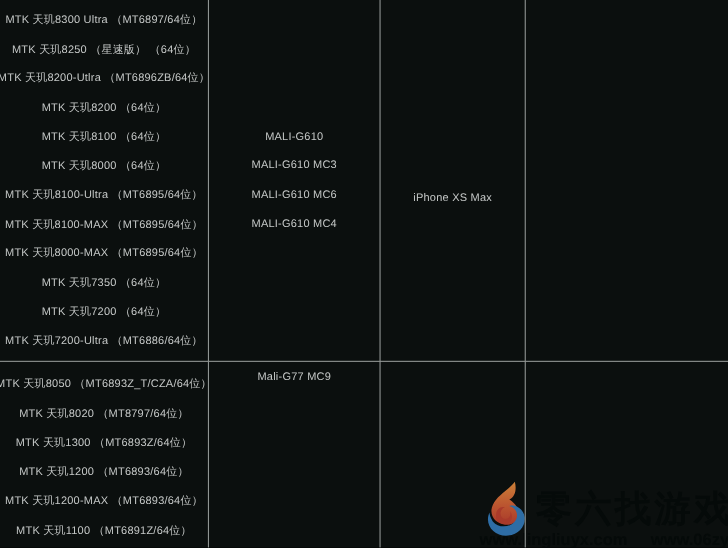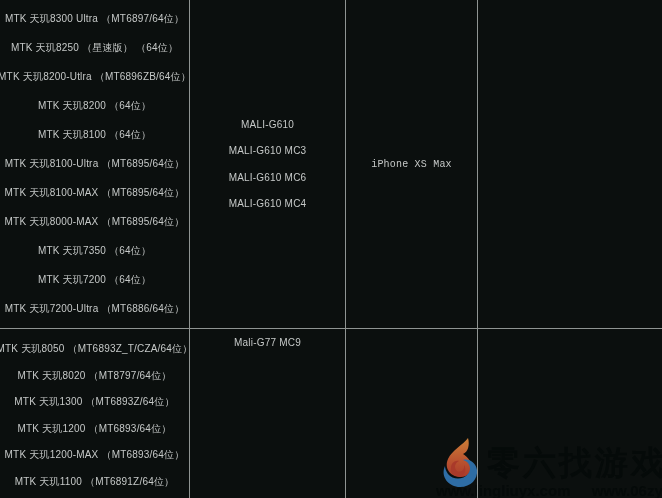--- a/index.html
+++ b/index.html
@@ -10,21 +10,21 @@
   }
   .vline{position:absolute;top:0;bottom:0;width:1px;background:#8f9492;z-index:3;}
   .hline{position:absolute;left:0;right:0;height:1px;background:#8f9492;z-index:3;}
   .cell{position:absolute;display:flex;flex-direction:column;z-index:1;}
   .row{display:flex;align-items:center;justify-content:center;
        color:#c6c9c8;font-size:10px;letter-spacing:0.2px;white-space:nowrap;}
   .chips-1{left:0;top:0;width:189px;height:328px;padding:5px 0;box-sizing:border-box;}
   .chips-1 .row{flex:1;}
   .gpus-1{left:190px;top:0;width:155px;height:328px;justify-content:center;}
   .gpus-1 .row{height:26.5px;flex:none;text-align:right;}
-  .device-1{left:346px;top:0;width:131px;height:328px;justify-content:center;font-family:Liberation Mono, monospace;}
+  .device-1{left:346px;top:16px;width:131px;height:328px;justify-content:center;}
   .device-1 .row{height:26.5px;flex:none;}
   .chips-2{left:0;top:329px;width:189px;height:169px;padding-top:7px;box-sizing:border-box;}
   .chips-2 .row{height:26.5px;flex:none;}
   .gpu-2{left:190px;top:329px;width:155px;height:169px;}
   .gpu-2 .row{height:26.5px;flex:none;}
   .watermark{position:absolute;left:0;top:0;width:662px;height:498px;z-index:2;pointer-events:none;}
   .wm-logo{position:absolute;left:437px;top:437px;width:44px;height:52px;}
   .wm-title{
     position:absolute;left:487px;top:441px;
     font-size:33px;font-weight:900;letter-spacing:3px;
@@ -61,20 +61,23 @@
       </div>
 
       <div class="row">
         <span>MTK 天玑8200 （64位）</span>
       </div>
 
       <div class="row">
         <span>MTK 天玑8100 （64位）</span>
       </div>
 
+      <div class="row">
+        <span>MTK 天玑8000 （64位）</span>
+      </div>
 
       <div class="row">
         <span>MTK 天玑8100-Ultra （MT6895/64位）</span>
       </div>
 
       <div class="row">
         <span>MTK 天玑8100-MAX （MT6895/64位）</span>
       </div>
 
       <div class="row">

